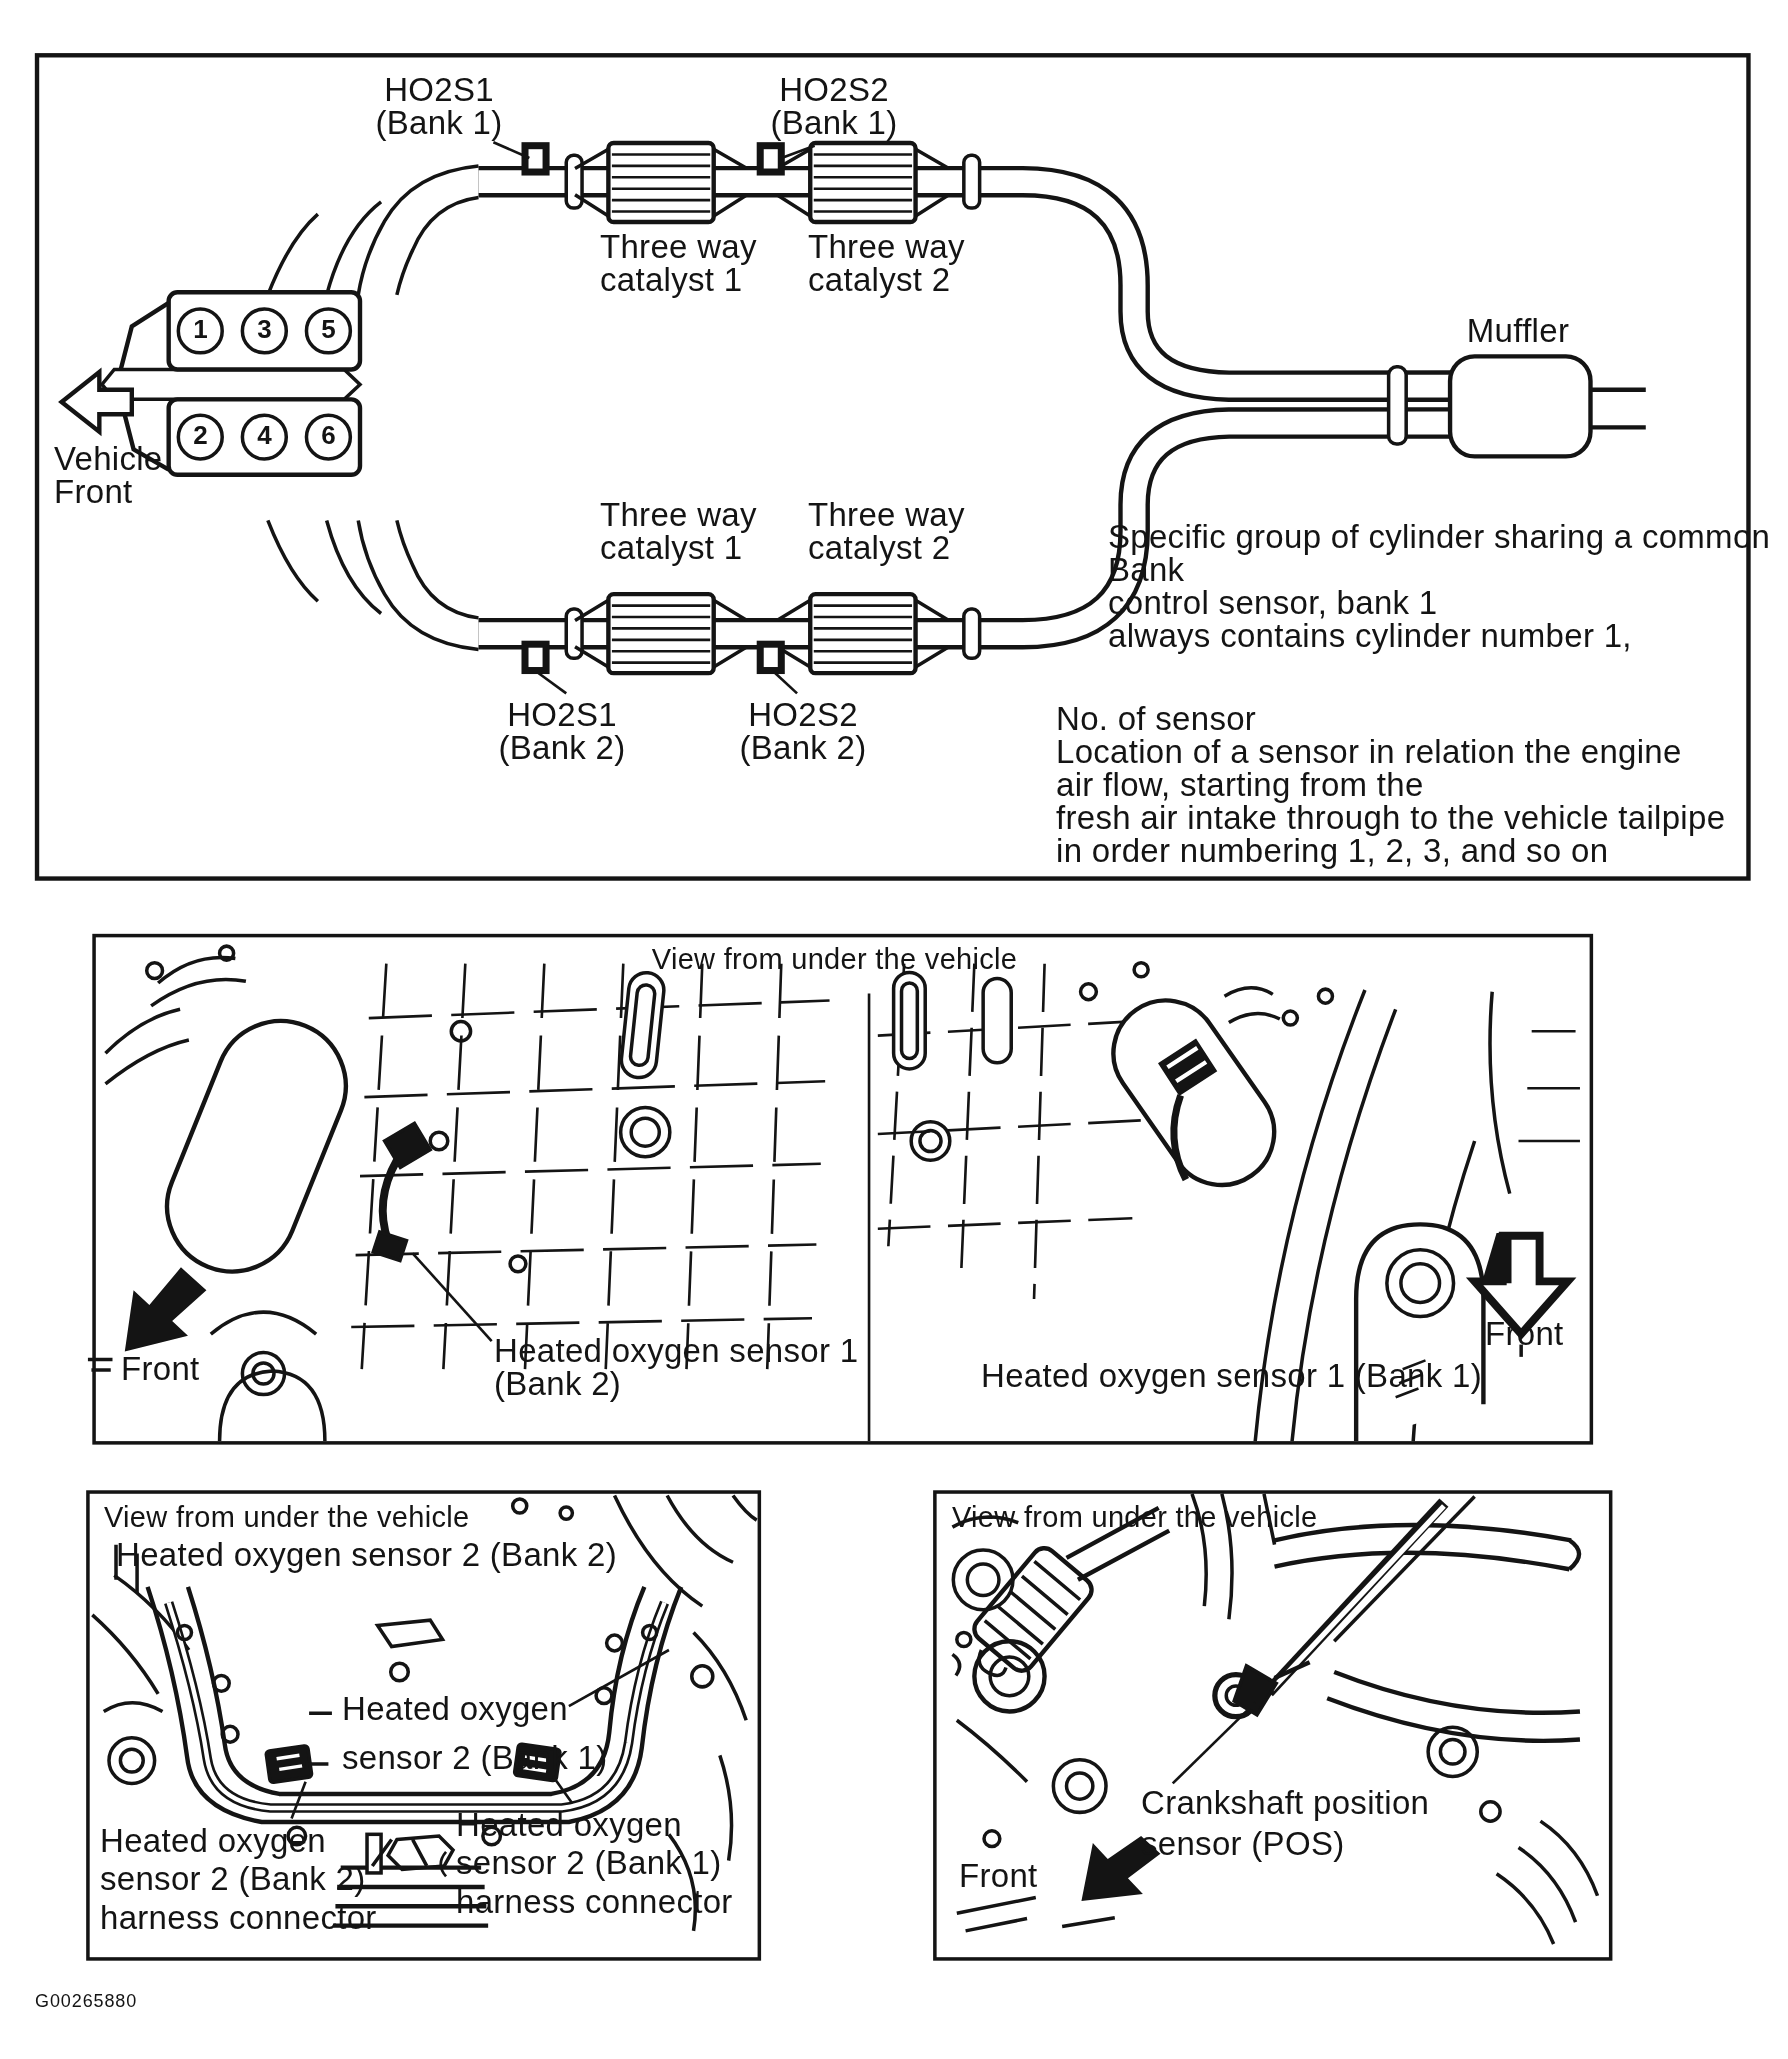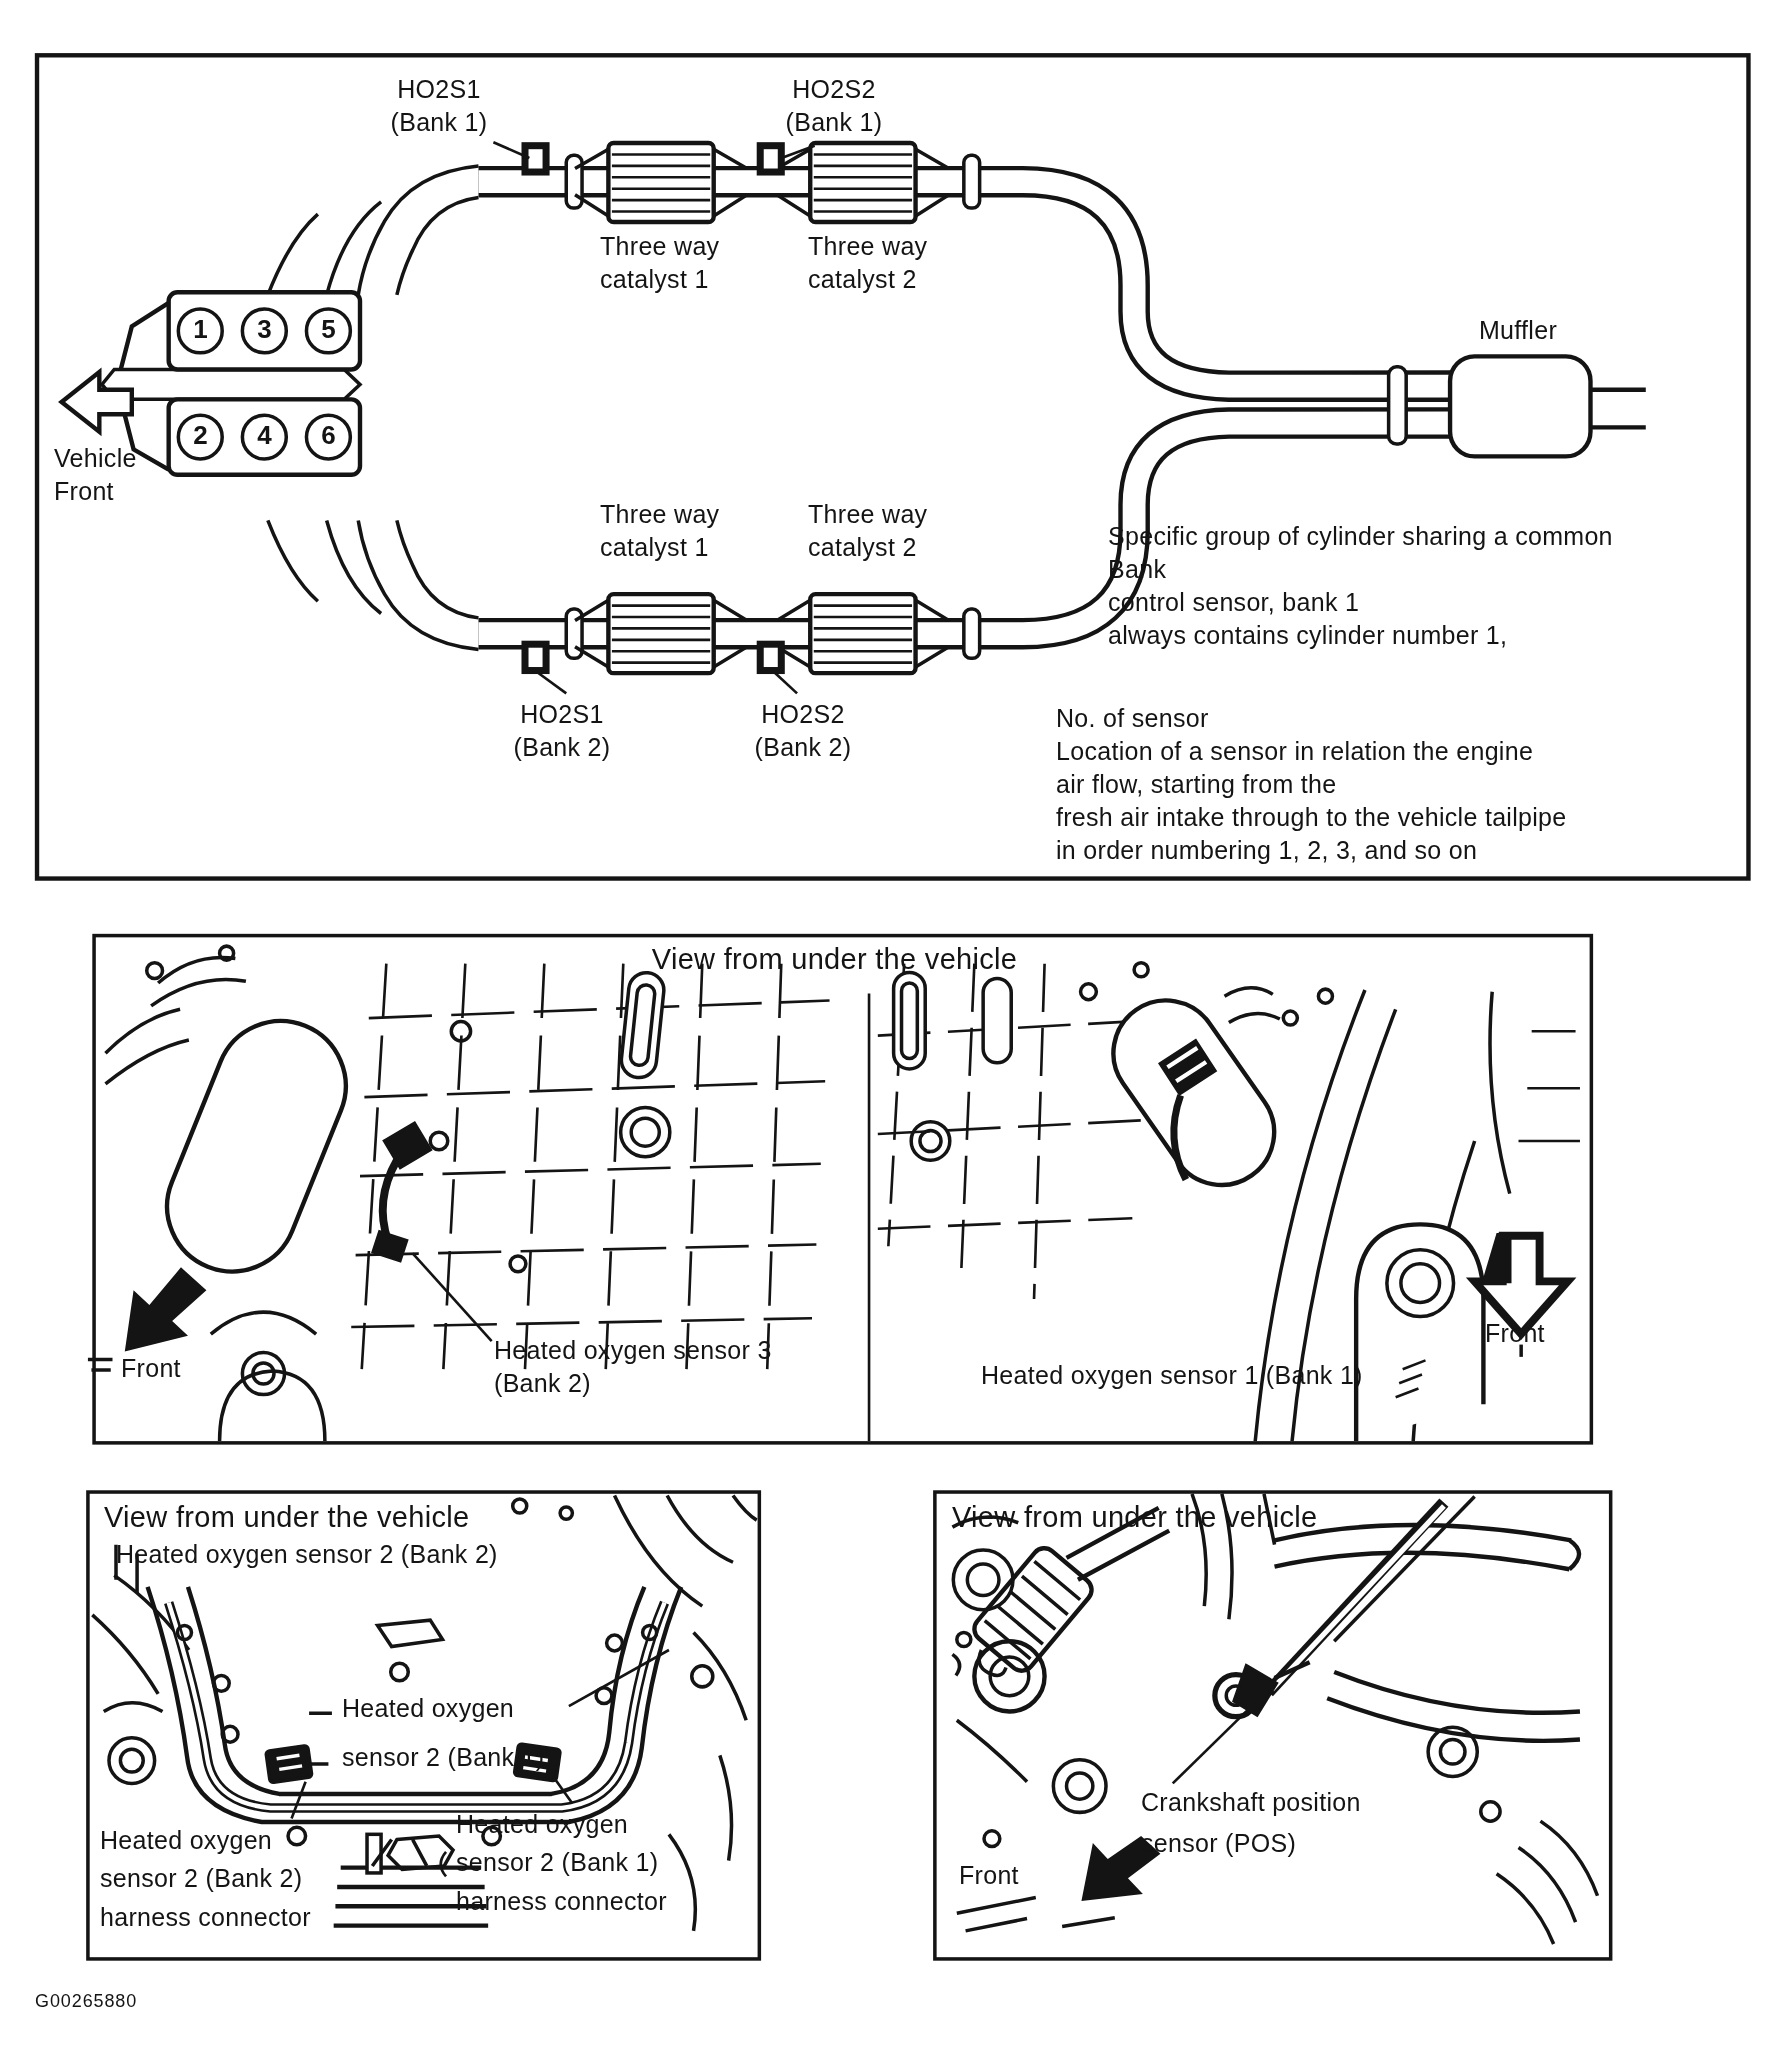--- a/index.html
+++ b/index.html
@@ -1,19 +1,19 @@
 <!DOCTYPE html>
 <html style="font-size:14px"><head>
 <meta charset="utf-8">
 <style>
   html,body{margin:0;padding:0;background:#ffffff;}
   #canvas{position:relative;width:1789px;height:2059px;background:#ffffff;overflow:hidden;
           font-family:"Liberation Sans",sans-serif;color:#141414;}
   #art{position:absolute;left:0;top:0;}
-  .lbl{position:absolute;font-size:25px;line-height:33px;white-space:nowrap;color:#141414;
+  .lbl{position:absolute;font-size:33px;line-height:33px;white-space:nowrap;color:#141414;
        letter-spacing:0.3px;}
   .ctr{text-align:center;}
   .bold{font-weight:normal;font-size:29px;}
   .cyl{position:absolute;width:39px;text-align:center;font-size:26px;font-weight:600;}
   .code{position:absolute;font-size:18px;letter-spacing:0.9px;}
 </style>
 </head>
 <body>
 
 <div id="canvas">
@@ -293,21 +293,21 @@
   <div class="lbl" style="left:1056px;top:702px">
     <div>No. of sensor</div>
     <div>Location of a sensor in relation the engine</div>
     <div>air flow, starting from the</div>
     <div>fresh air intake through to the vehicle tailpipe</div>
     <div>in order numbering 1, 2, 3, and so on</div>
   </div>
 
   <div class="lbl ctr bold" style="left:571px;top:943px;width:527px">View from under the vehicle</div>
   <div class="lbl" style="left:494px;top:1334px">
-    <div>Heated oxygen sensor 3</div>
+    <div>Heated oxygen sensor 1</div>
     <div>(Bank 2)</div>
   </div>
   <div class="lbl" style="left:121px;top:1352px">Front</div>
   <div class="lbl" style="left:981px;top:1359px">Heated oxygen sensor 1 (Bank 1)</div>
   <div class="lbl" style="left:1485px;top:1317px">Front</div>
 
   <div class="lbl bold" style="left:104px;top:1501px">View from under the vehicle</div>
   <div class="lbl" style="left:116px;top:1538px">Heated oxygen sensor 2 (Bank 2)</div>
   <div class="lbl" style="left:342px;top:1692px">
     <div>Heated oxygen</div>

